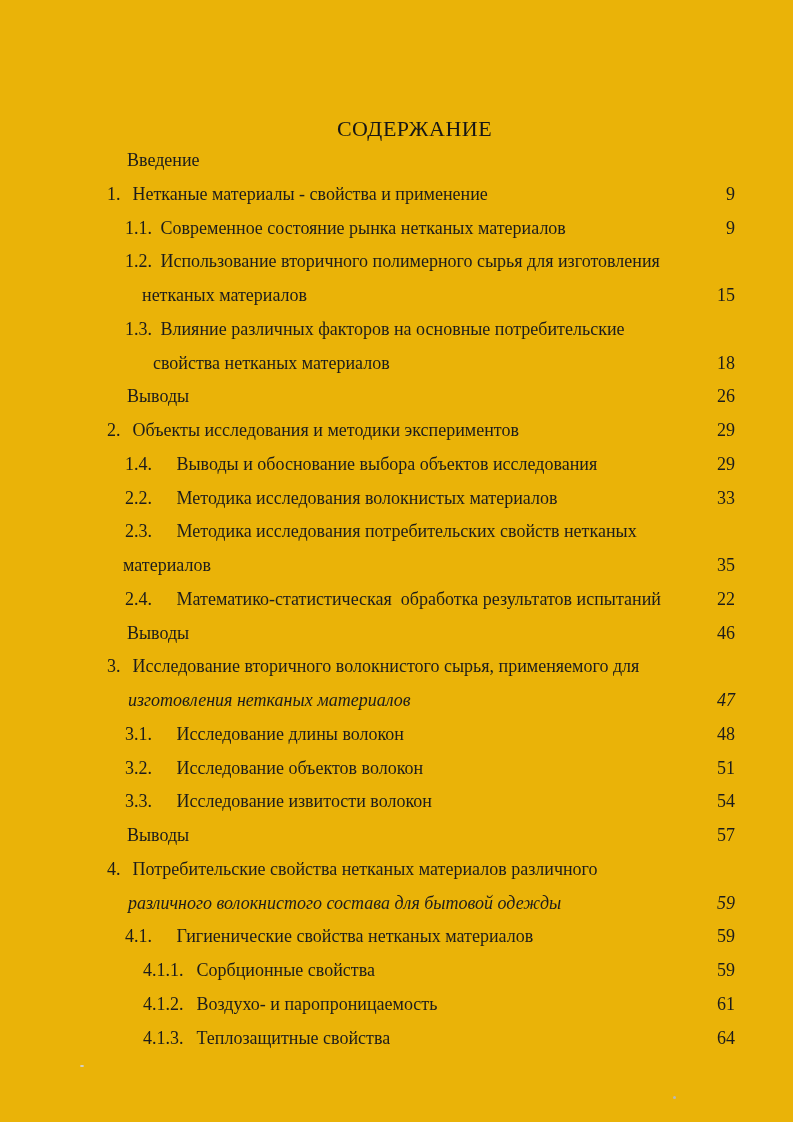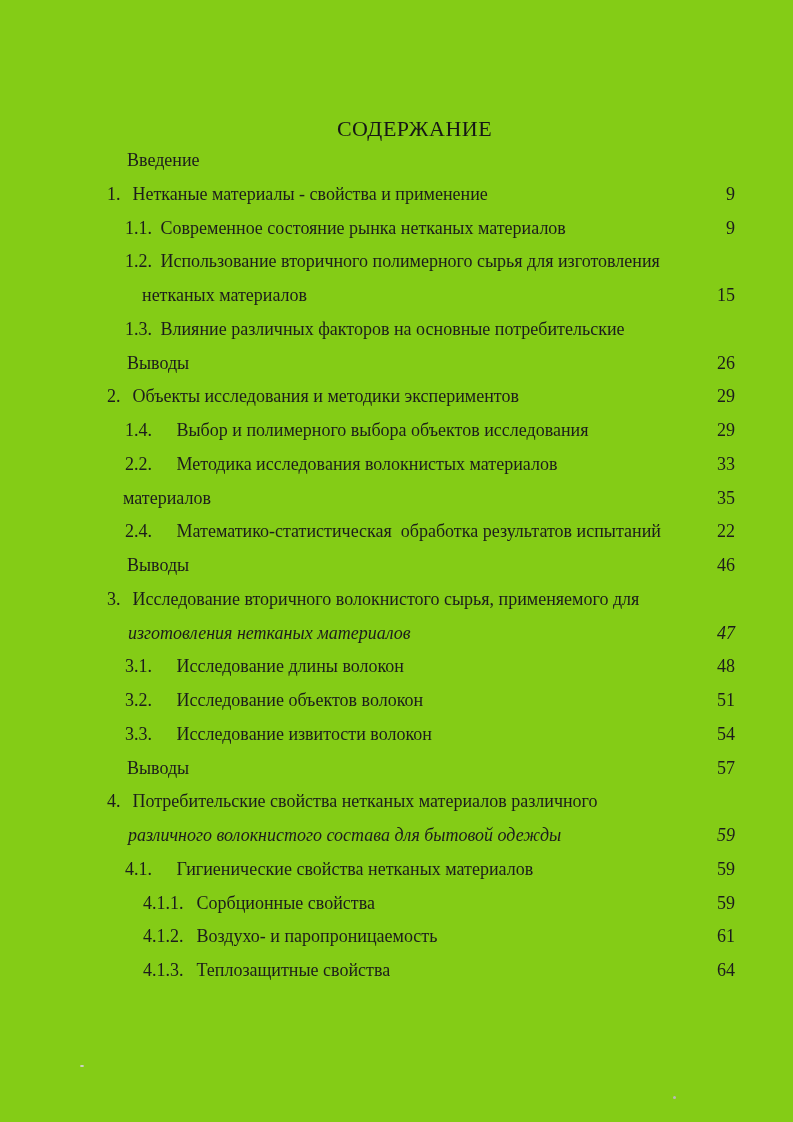--- a/index.html
+++ b/index.html
@@ -5,21 +5,21 @@
   html,body{margin:0;padding:0;}
   body{
     width:793px;height:1122px;
     background:#ffffff;
     overflow:hidden;
     position:relative;
     font-family:"Liberation Serif","DejaVu Serif",serif;
     color:#1c1c1c;
   }
   .sheet{
-    position:absolute;inset:0;background:#84cc16;
+    position:absolute;inset:0;background:#eab308;
   }
   .doc-title{
     position:absolute;
     top:116px;left:107px;width:628px;
     text-align:center;
     text-indent:-13px;
     font-size:22px;
     line-height:26px;
     letter-spacing:0.5px;
     color:#161616;
@@ -87,39 +87,49 @@
       <div class="row lvl-cont-a">
     
     <span class="text">нетканых материалов</span>
     <span class="page">15</span>
   </div>
       <div class="row lvl-sub1">
     <span class="num">1.3.</span>
     <span class="text">Влияние различных факторов на основные потребительские</span>
     
   </div>
+      <div class="row lvl-cont-b">
+    
+    <span class="text">свойства нетканых материалов</span>
+    <span class="page">18</span>
+  </div>
       <div class="row lvl-intro">
     
     <span class="text">Выводы</span>
     <span class="page">26</span>
   </div>
       <div class="row lvl-chapter">
     <span class="num">2.</span>
     <span class="text">Объекты исследования и методики экспериментов</span>
     <span class="page">29</span>
   </div>
       <div class="row lvl-sub2">
     <span class="num">1.4.</span>
-    <span class="text">Выбор и полимерного выбора объектов исследования</span>
+    <span class="text">Выводы и обоснование выбора объектов исследования</span>
     <span class="page">29</span>
   </div>
       <div class="row lvl-sub2">
     <span class="num">2.2.</span>
     <span class="text">Методика исследования волокнистых материалов</span>
     <span class="page">33</span>
+  </div>
+      <div class="row lvl-sub2">
+    <span class="num">2.3.</span>
+    <span class="text">Методика исследования потребительских свойств нетканых</span>
+    
   </div>
       <div class="row lvl-cont-c">
     
     <span class="text">материалов</span>
     <span class="page">35</span>
   </div>
       <div class="row lvl-sub2">
     <span class="num">2.4.</span>
     <span class="text">Математико-статистическая  обработка результатов испытаний</span>
     <span class="page">22</span>

